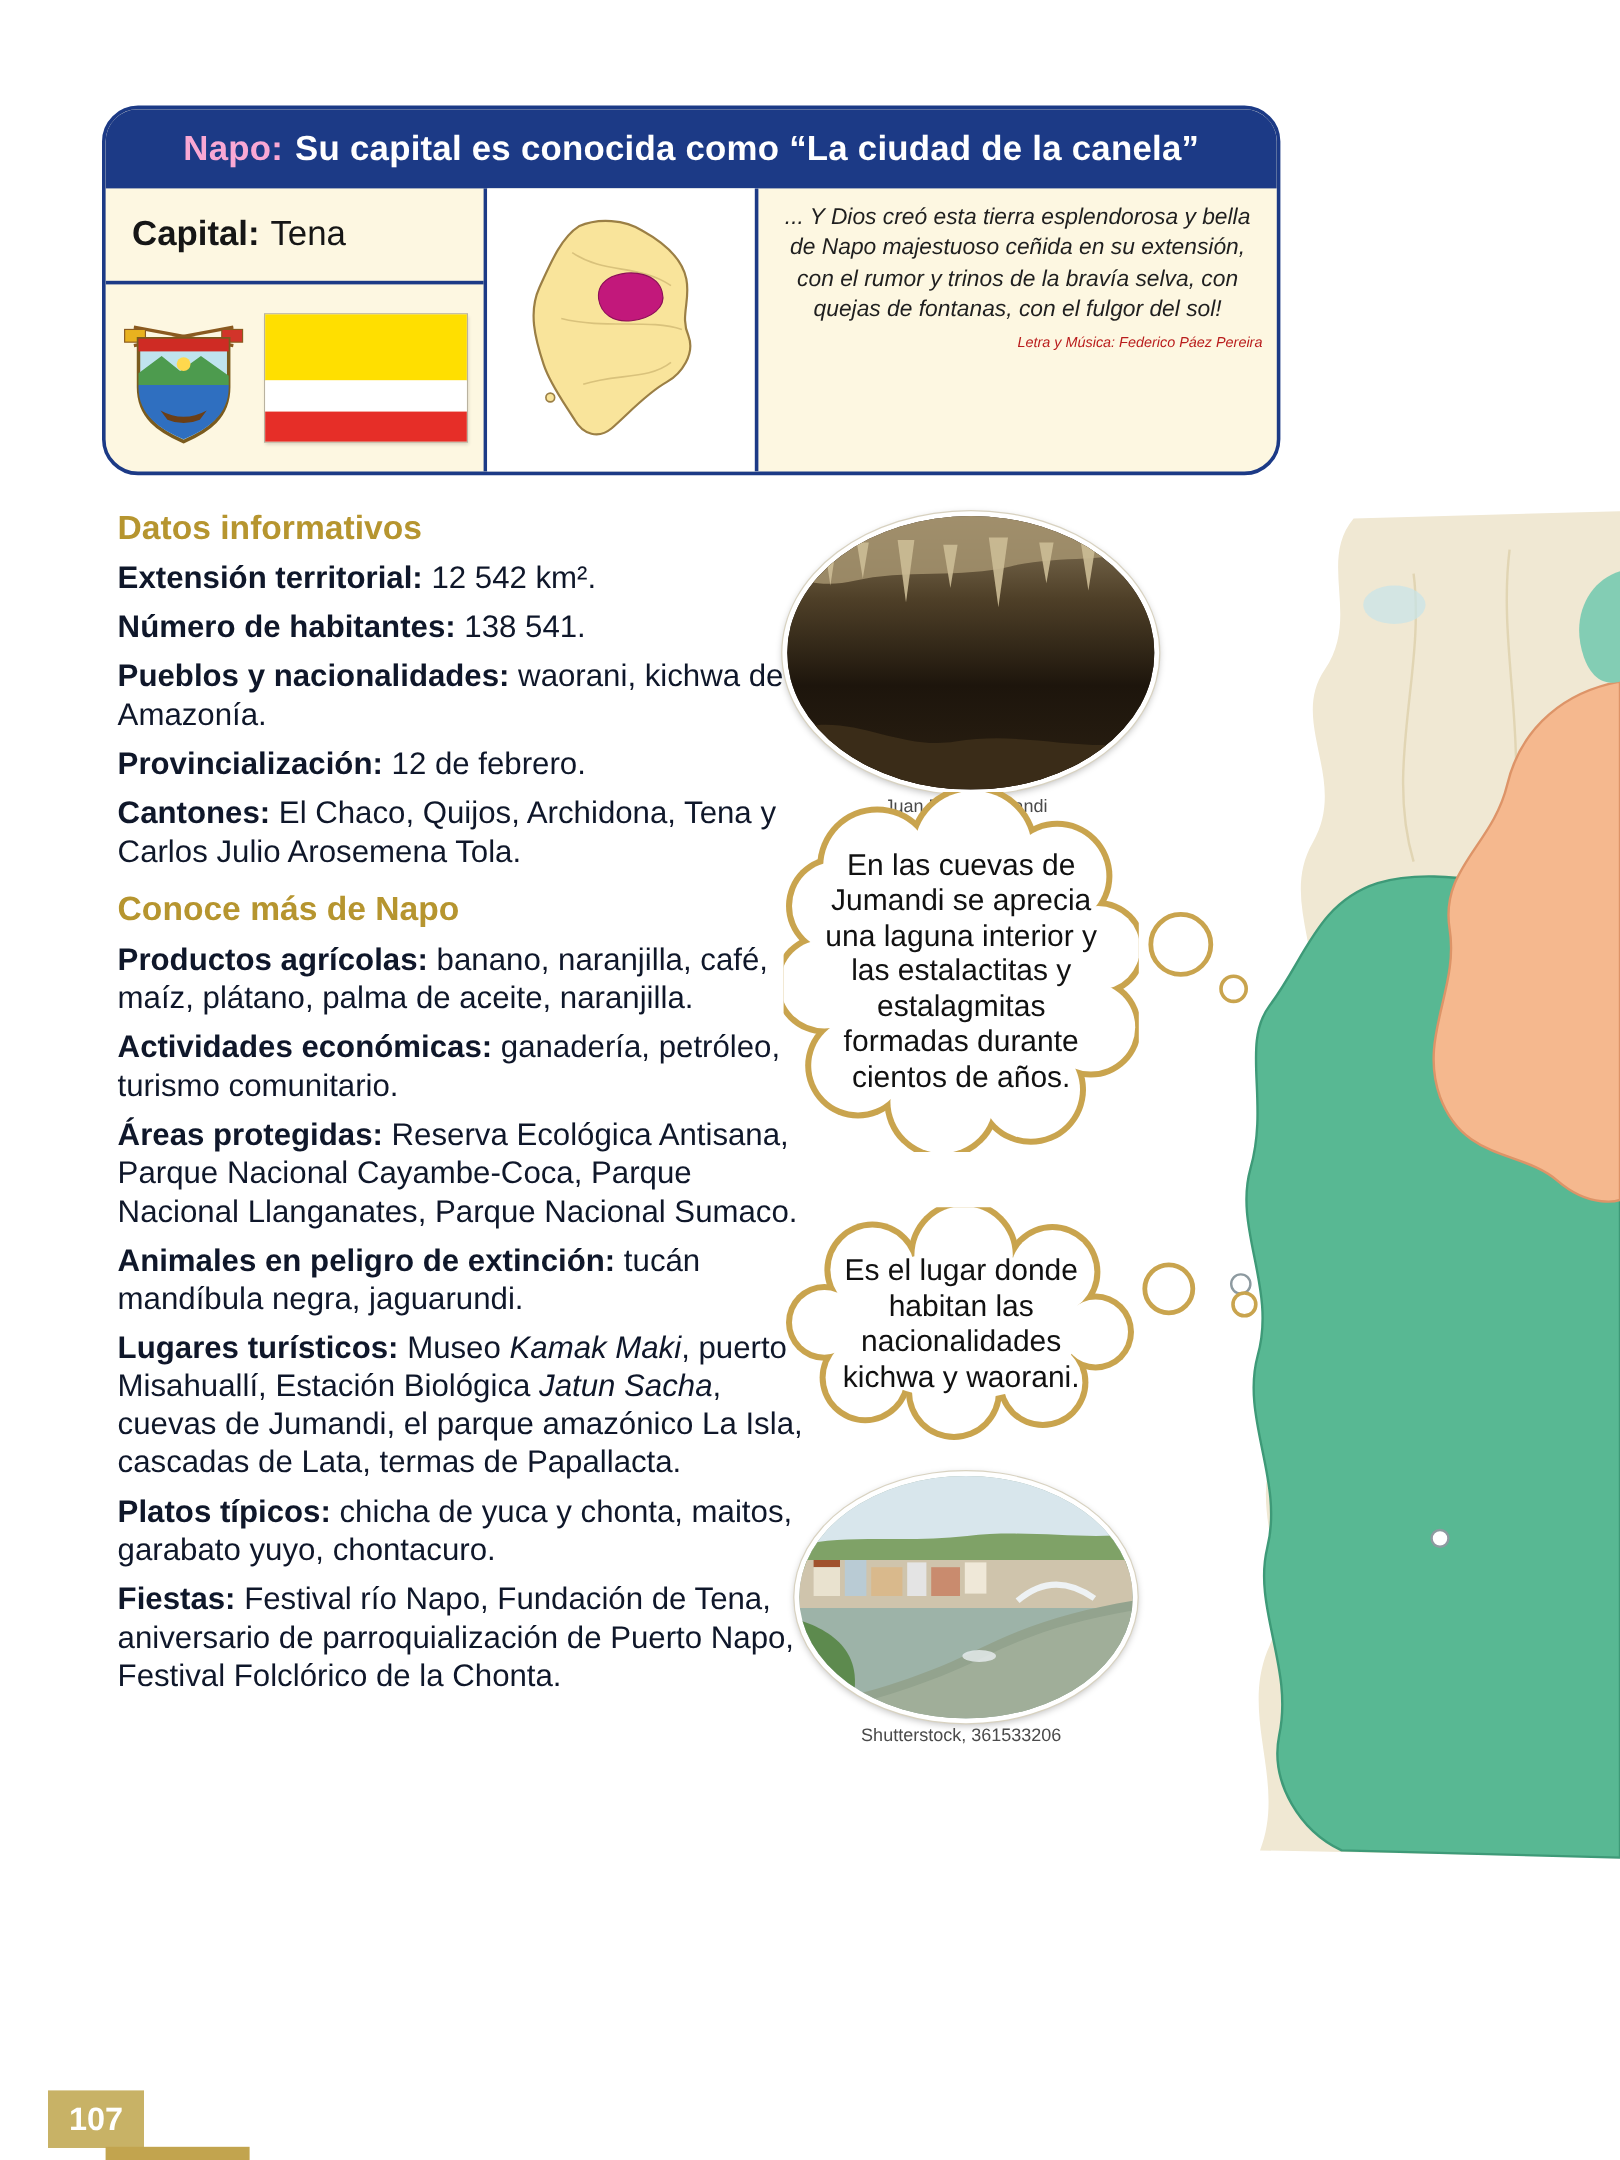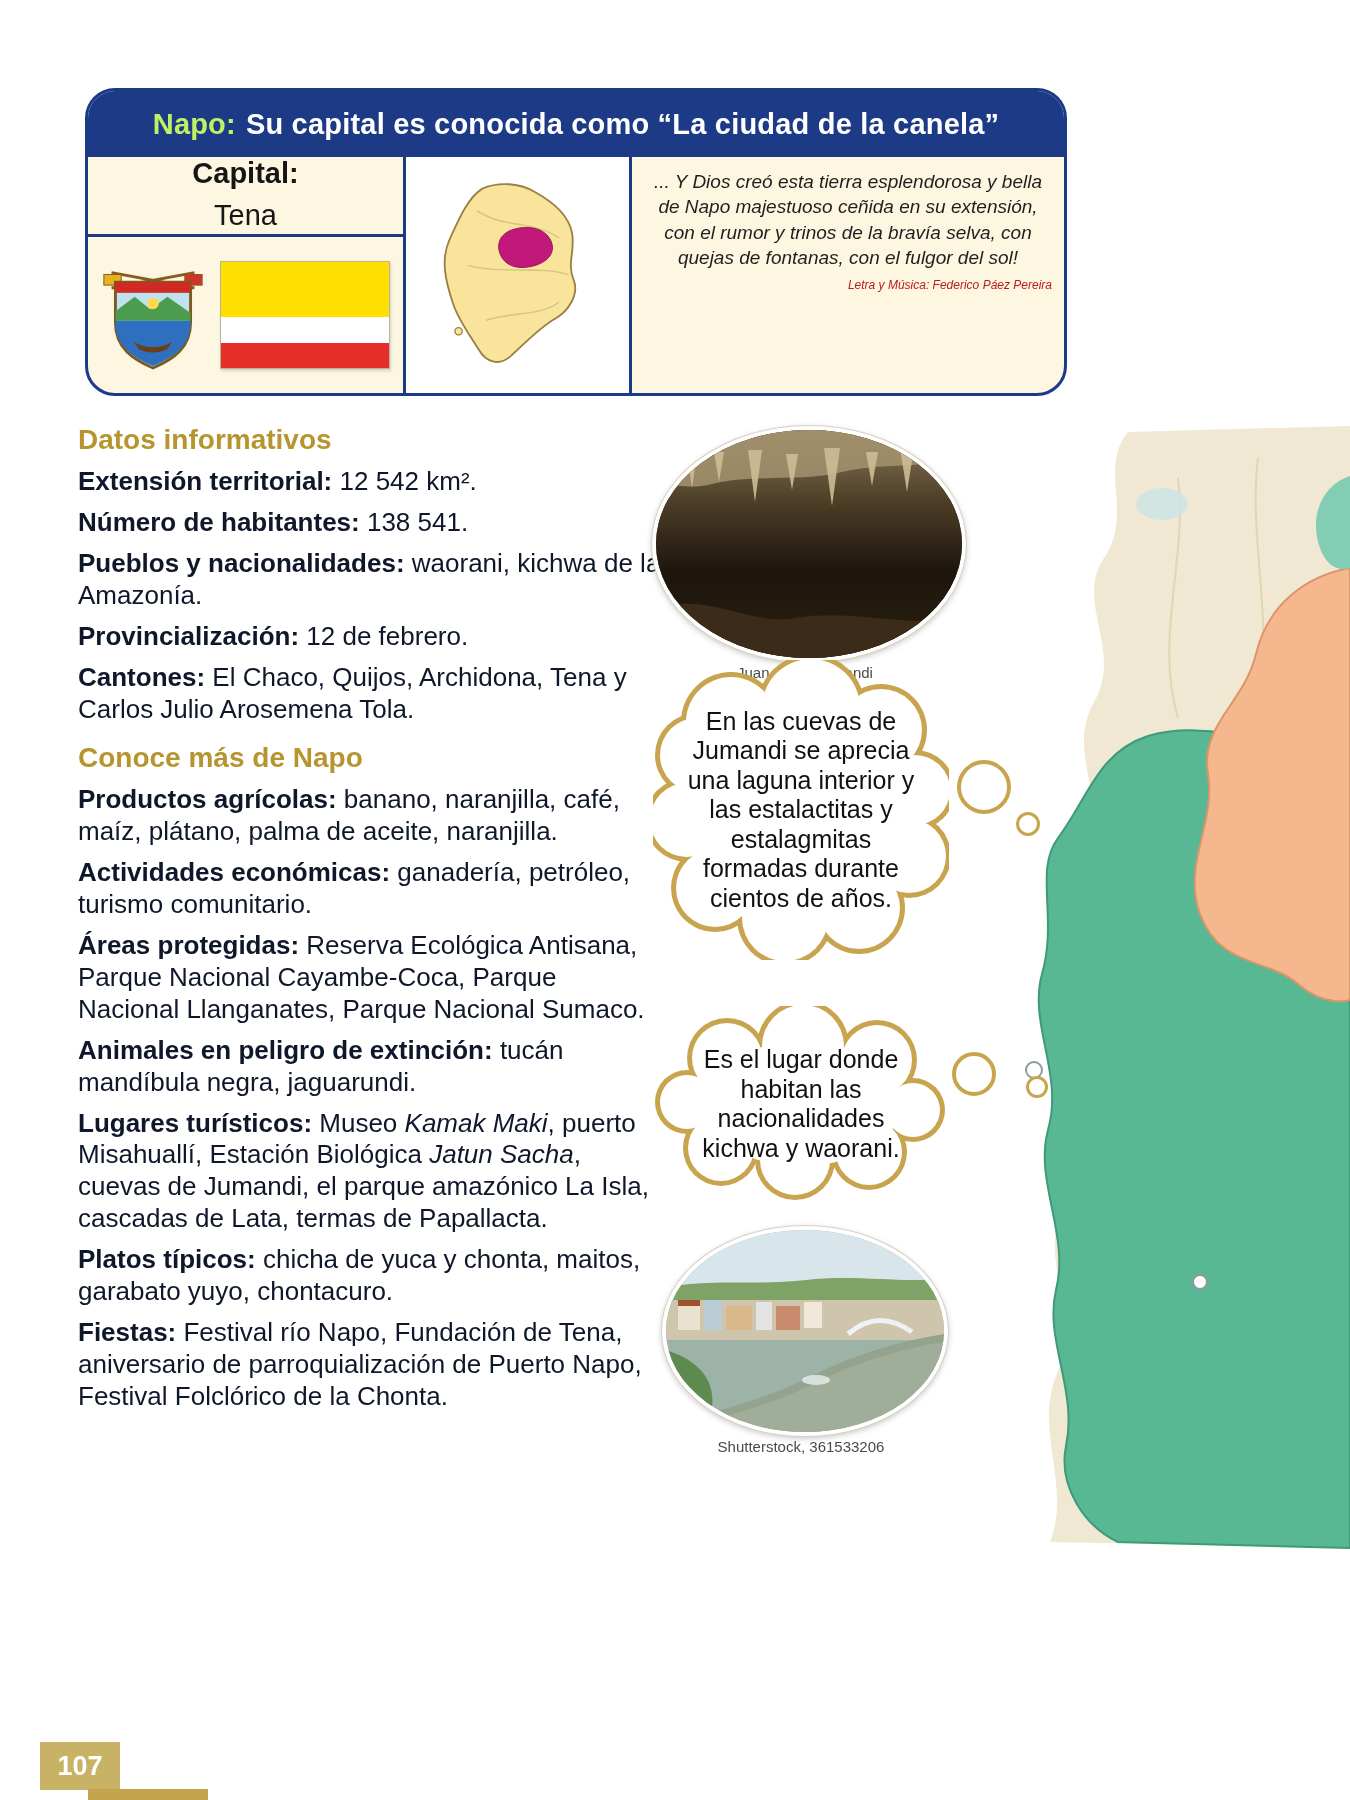--- a/index.html
+++ b/index.html
@@ -11,38 +11,38 @@
   
   .header-card{
     position:absolute;left:85px;top:88px;width:982px;height:308px;
     border:3px solid #1c3a86;border-radius:30px;background:#fdf7e1;
     overflow:hidden;box-sizing:border-box;
   }
   .title-bar{
     height:66px;background:#1c3a86;color:#fff;display:flex;align-items:center;
     justify-content:center;font-size:29px;font-weight:bold;letter-spacing:.2px;
   }
-  .title-prefix{color:#bef264;margin-right:10px;}
+  .title-prefix{color:#f9a8d4;margin-right:10px;}
   .header-body{display:flex;height:236px;}
   .cell-left{width:318px;border-right:3px solid #1c3a86;box-sizing:border-box;display:flex;flex-direction:column;}
-  .capital-row{height:80px;display:flex;align-items:center;padding:0 22px;font-size:29px;border-bottom:3px solid #1c3a86;box-sizing:border-box;gap:9px;flex-direction:column;}
+  .capital-row{height:80px;display:flex;align-items:center;padding:0 22px;font-size:29px;border-bottom:3px solid #1c3a86;box-sizing:border-box;gap:9px;}
   .emblems{flex:1;display:flex;align-items:center;gap:14px;padding:10px 12px;}
   .coat{width:106px;height:122px;}
   .flag{width:168px;height:106px;border:1px solid #b9b2a0;display:flex;flex-direction:column;box-shadow:1px 2px 3px rgba(0,0,0,.15);}
   .flag .stripe-y{flex:0 0 52%;background:#ffdf00;}
   .flag .stripe-w{flex:0 0 24%;background:#ffffff;}
   .flag .stripe-r{flex:1;background:#e62e28;}
   .cell-map{width:226px;border-right:3px solid #1c3a86;box-sizing:border-box;background:#ffffff;display:flex;align-items:center;justify-content:center;}
   .cell-hymn{flex:1;padding:12px 12px;text-align:center;}
   .hymn-title{color:#1c3a86;font-size:25px;font-weight:bold;margin:4px 0 6px;}
   .hymn-text{font-style:italic;font-size:19px;line-height:1.33;color:#1f1f1f;margin:0;}
   .hymn-credit{font-style:italic;font-size:12px;margin:8px 0 0;color:#b91c1c;text-align:right;}
 
   
-  .content{position:absolute;left:78px;top:412px;width:584px;z-index:2;}
+  .content{position:absolute;left:98px;top:412px;width:584px;z-index:2;}
   .gold-heading{color:#b6952f;font-size:28px;margin:16px 0 10px;font-weight:bold;}
   .gold-heading.first{margin-top:12px;}
   .info{font-size:26px;line-height:1.23;margin:0 0 9px;color:#0f172a;}
   .info strong{font-weight:bold;}
   .info em{font-style:italic;}
 
   
   .map-area{position:absolute;left:938px;top:418px;width:412px;height:1155px;z-index:1;}
   .map-area svg{width:100%;height:100%;}
 

